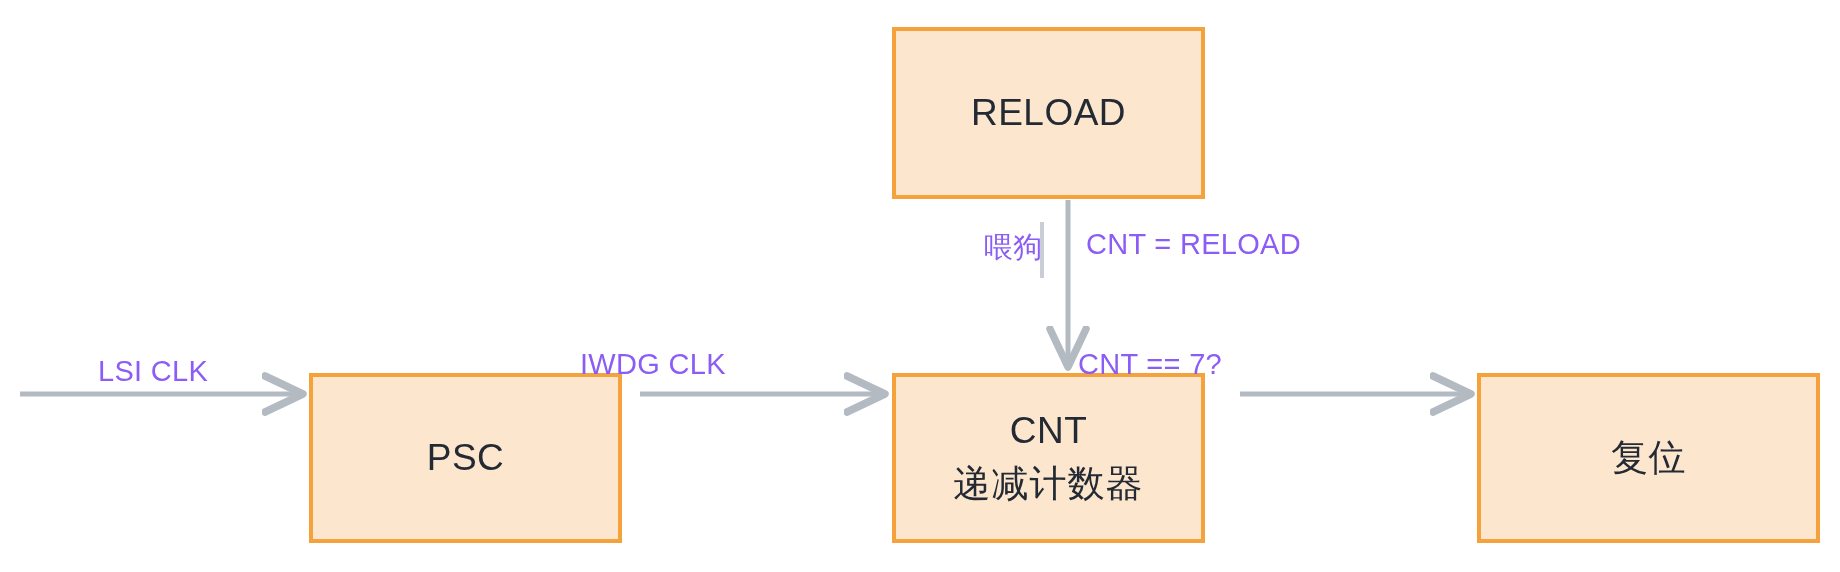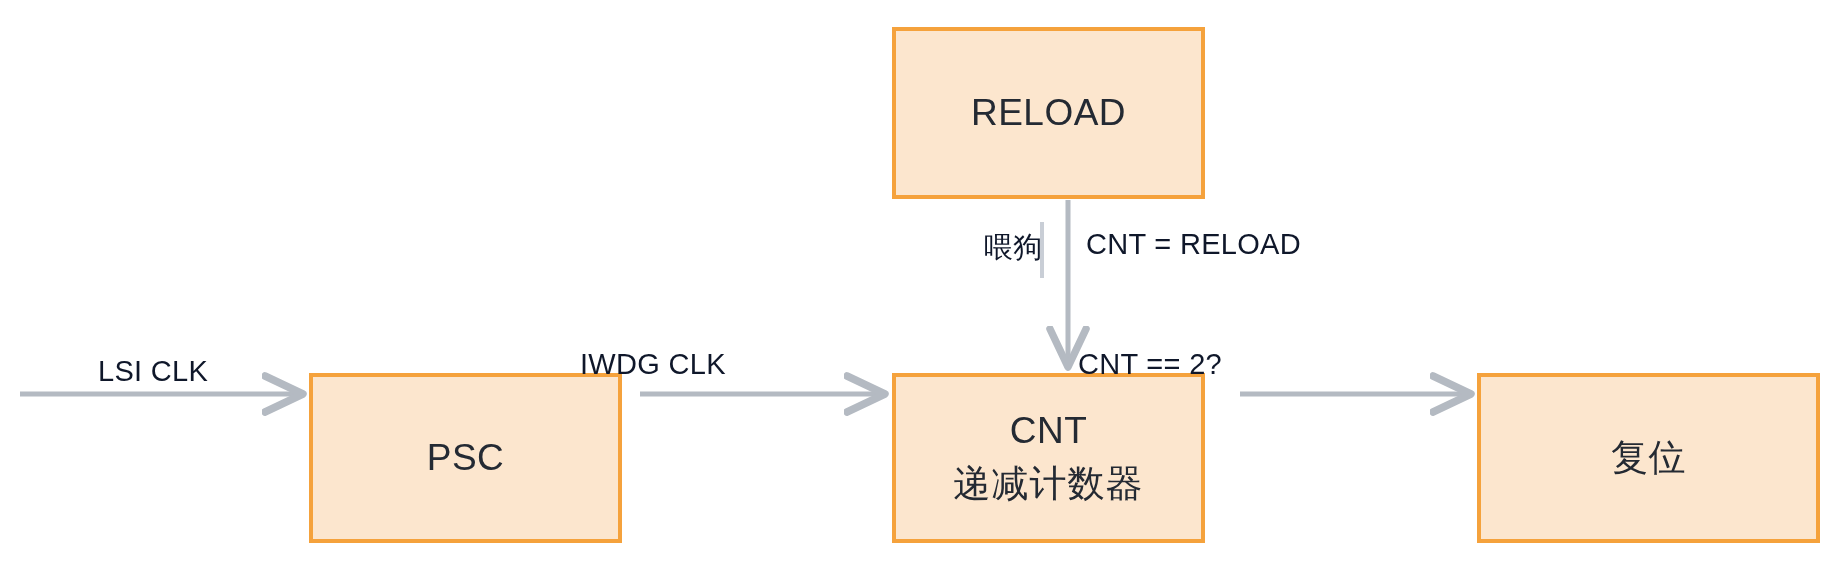--- a/index.html
+++ b/index.html
@@ -60,21 +60,21 @@
     width: 1840px;
     height: 572px;
     pointer-events: none;
   }
 
   
   .edge-label {
     position: absolute;
     font-size: 29px;
     white-space: nowrap;
-    color: #0f172a;
+    color: #8b5cf6;
     letter-spacing: 0.3px;
   }
   #label-lsi    { left: 98px;  top: 348px; margin-top: 7px; }
   #label-iwdg   { left: 580px; top: 348px; }
   #label-cntzero{ left: 1078px;top: 348px; }
   #label-feed   { left: 984px; top: 228px; }
   #label-reloadcnt { left: 1086px; top: 228px; }
 </style>
 </head>
 <body>
@@ -124,19 +124,19 @@
 
   <div class="node" id="node-reset">
     <span class="line-en">复位</span>
 
   </div>
 
   <div class="edge-label" id="label-lsi">LSI CLK</div>
 
   <div class="edge-label" id="label-iwdg">IWDG CLK</div>
 
-  <div class="edge-label" id="label-cntzero">CNT == 2?</div>
+  <div class="edge-label" id="label-cntzero">CNT == 7?</div>
 
   <div class="edge-label" id="label-feed">喂狗</div>
 
   <div class="edge-label" id="label-reloadcnt">CNT = RELOAD</div>
 
 </div>
 
 </body></html>

